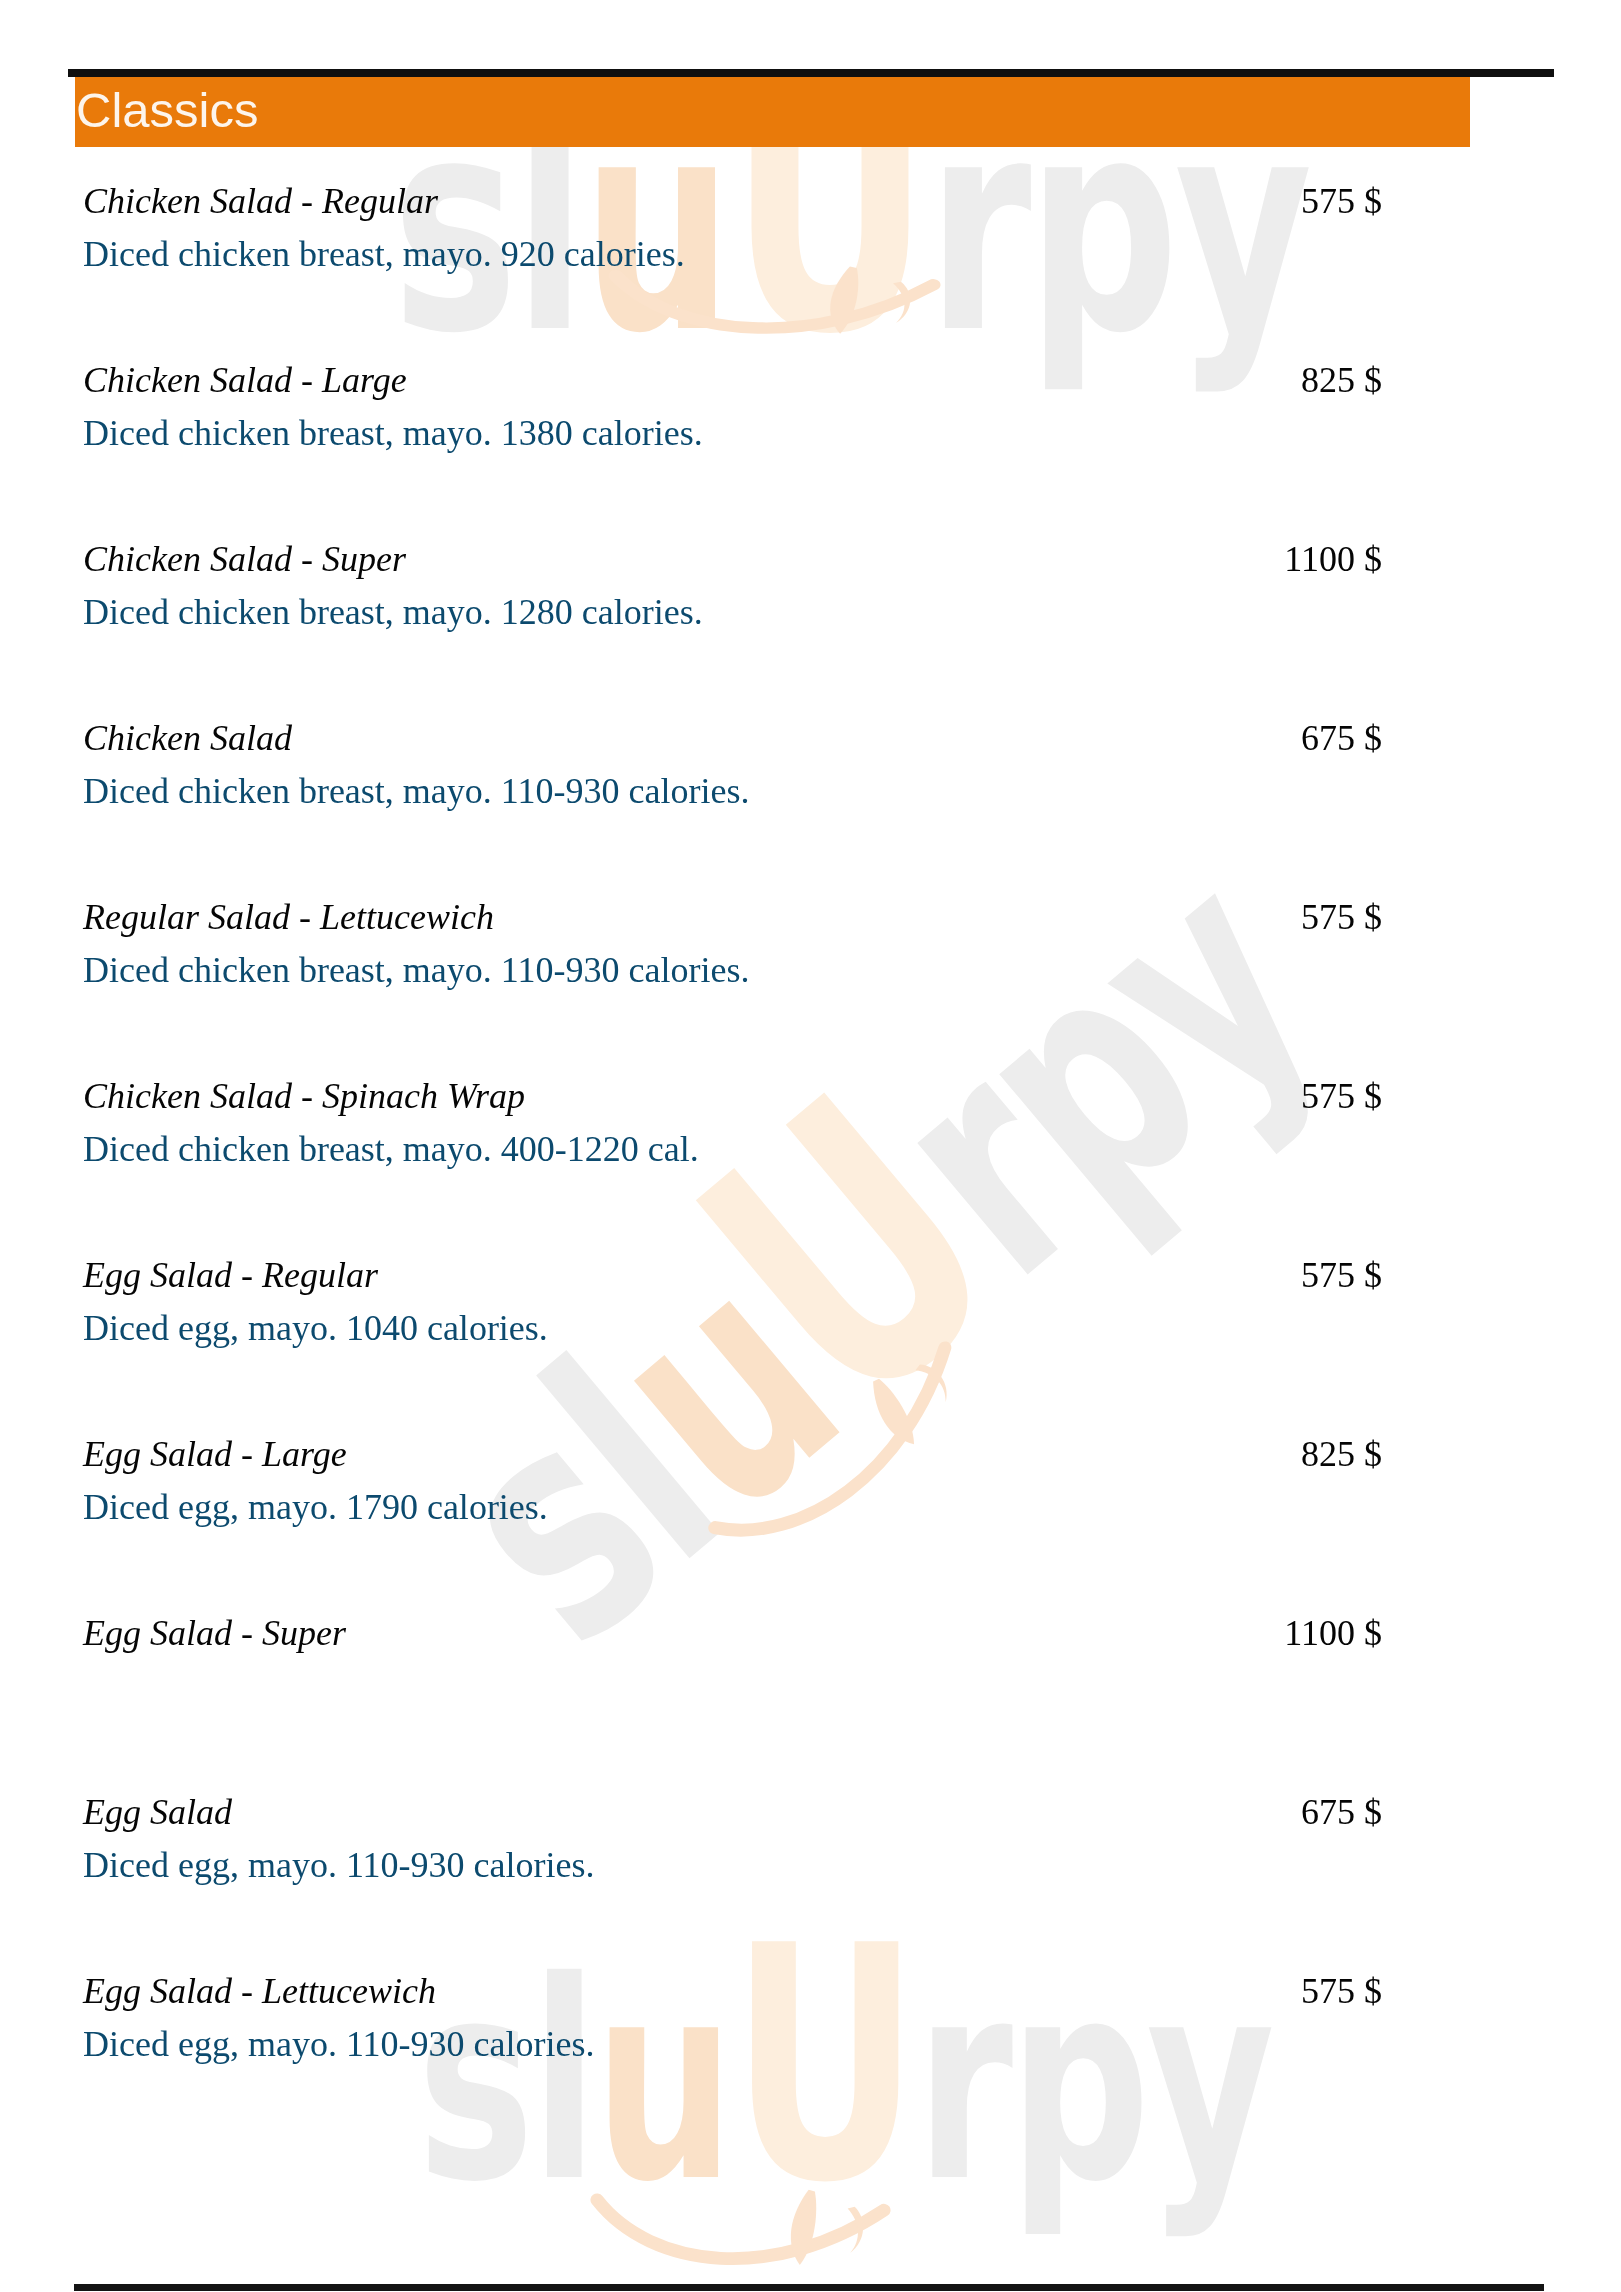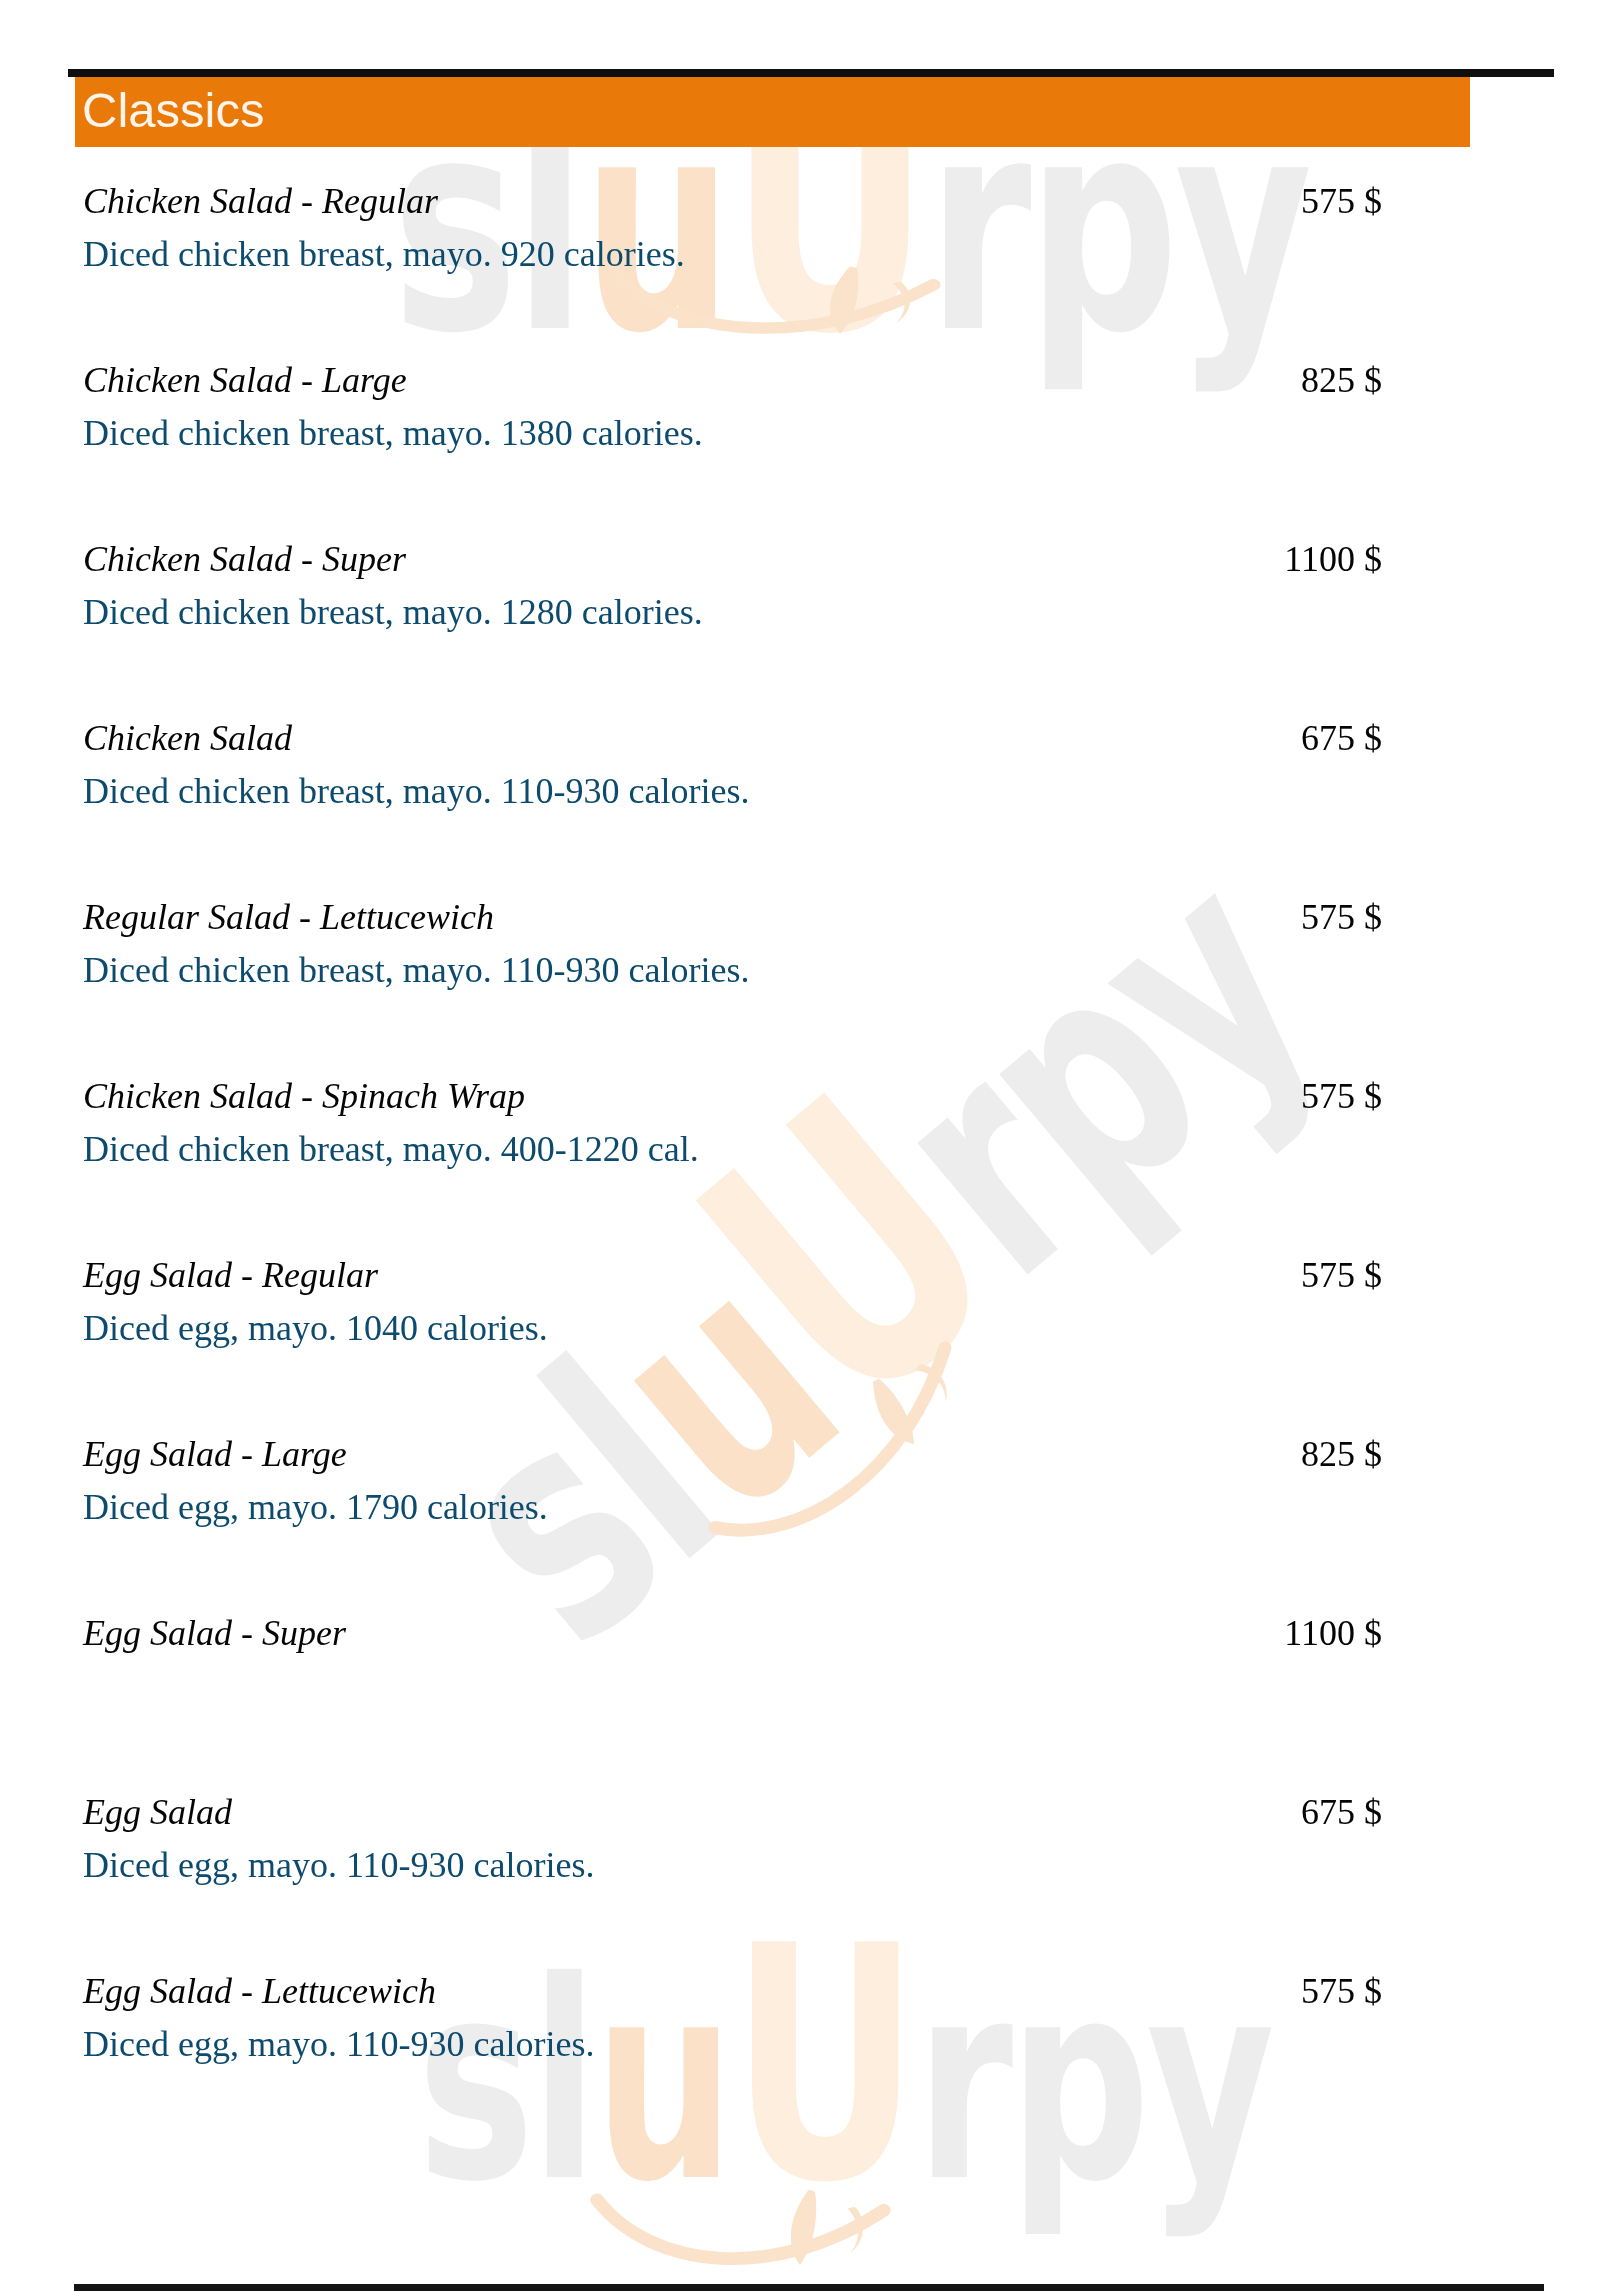--- a/index.html
+++ b/index.html
@@ -42,21 +42,21 @@
   .banner {
     position: absolute; z-index: 2;
     left: 75px; top: 76px; width: 1395px; height: 71px;
     background: #e97a0a;
     display: flex; align-items: center;
   }
   .banner-title {
     font-family: "Liberation Sans", sans-serif;
     font-size: 49px;
     color: #fdf5ec;
-    padding-left: 7px;
+    padding-left: 1px;
     padding-bottom: 3.9px;
   }
   .bottom-bar {
     position: absolute; z-index: 3;
     left: 74px; top: 2284px; width: 1470px; height: 6.9px;
     background: #141414;
   }
 
   
   .menu-list {

